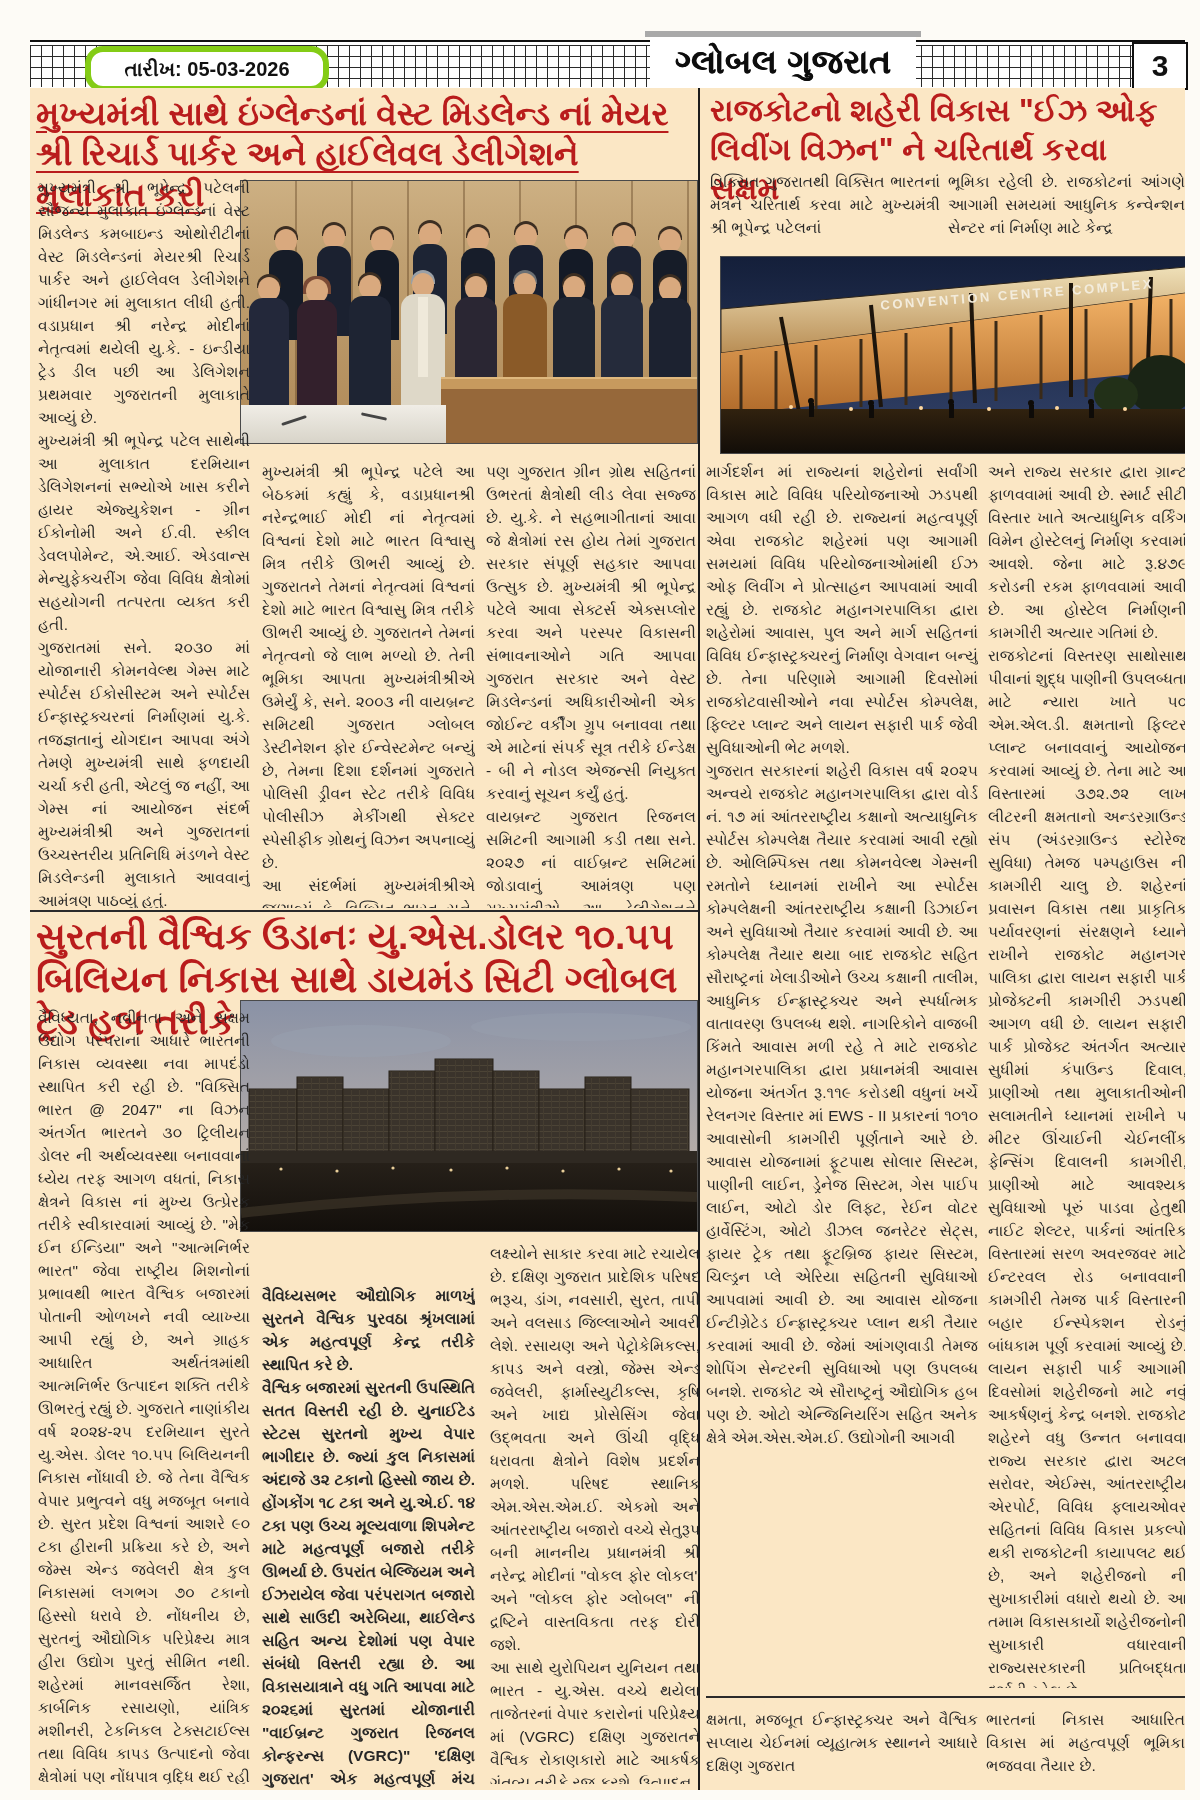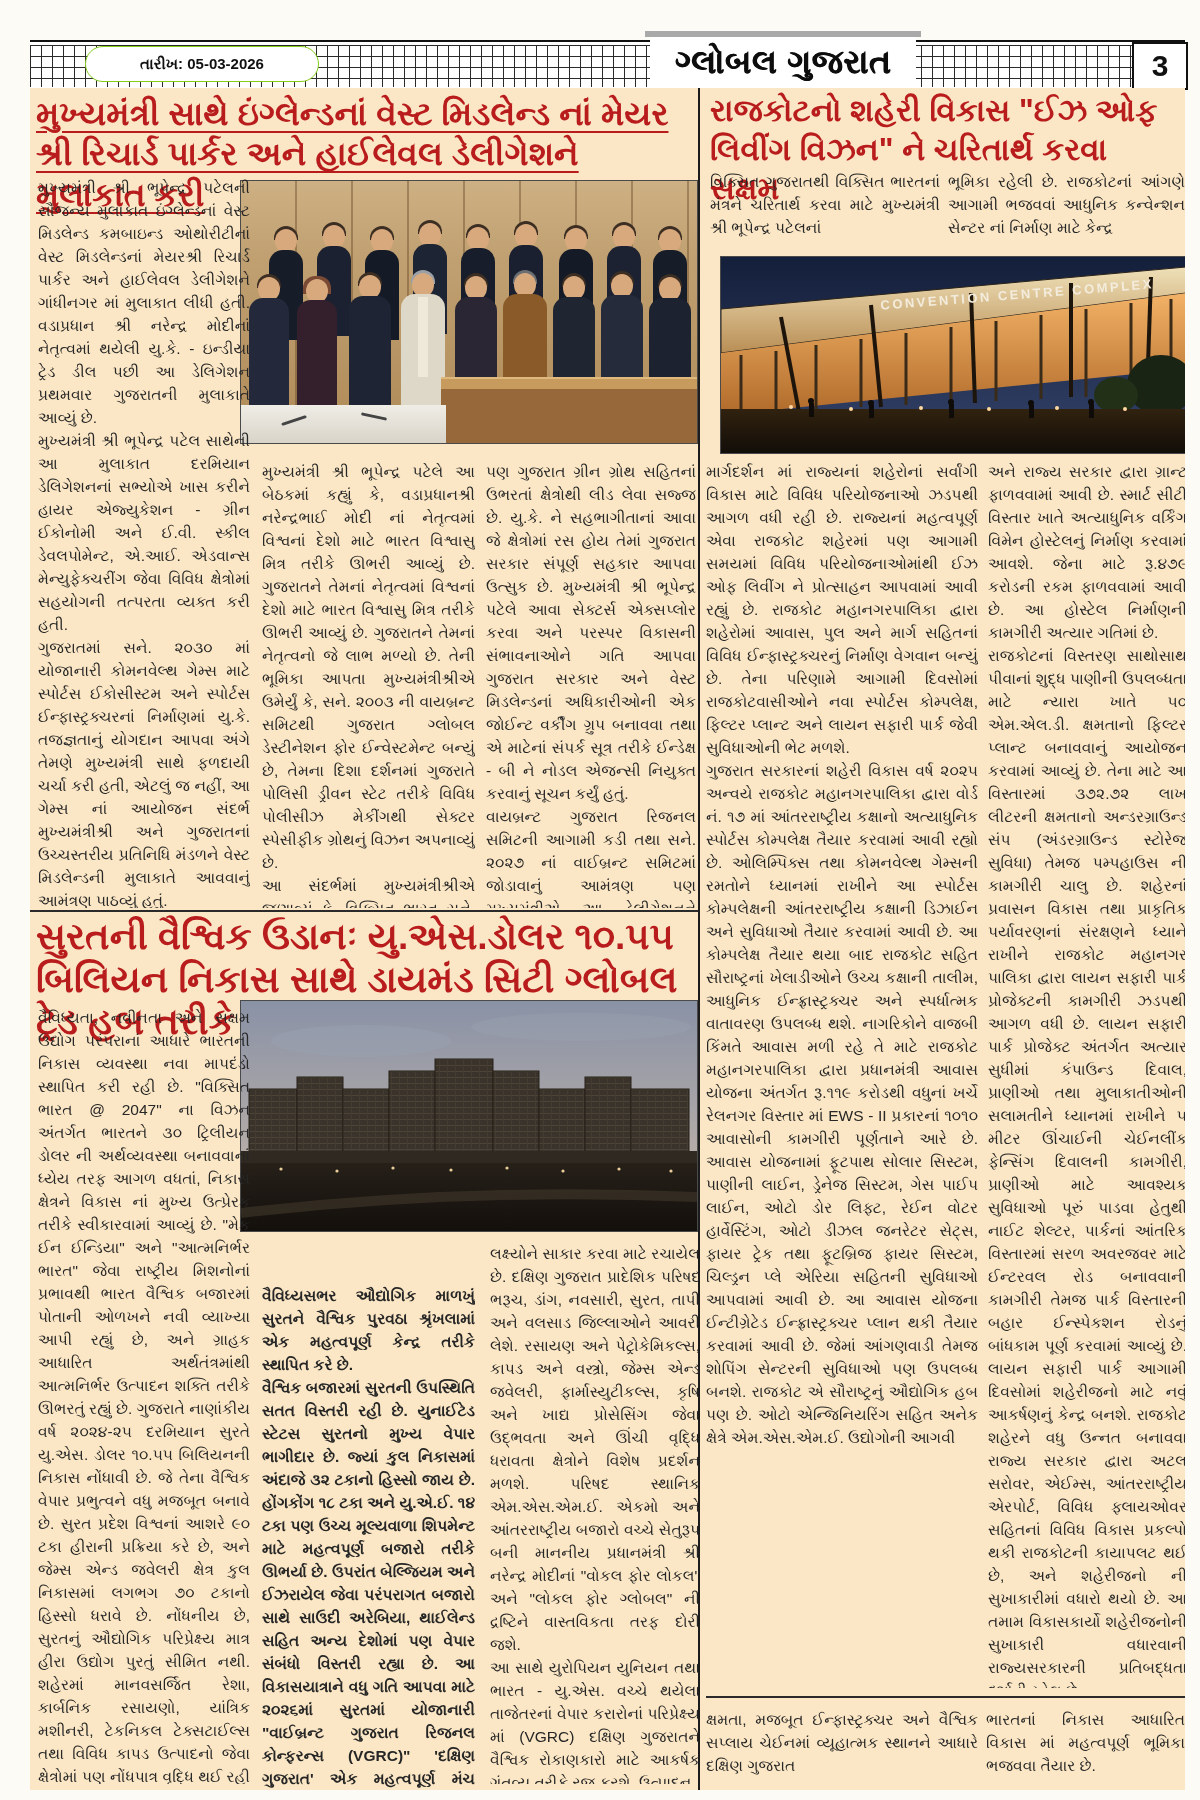--- a/index.html
+++ b/index.html
@@ -8,22 +8,22 @@
   .abs{position:absolute;}
 
   
   .header-band{left:30px;top:40px;width:1155px;height:48px;background:#fff;
     background-image:
       repeating-linear-gradient(0deg,#2a2a2a 0 1px,transparent 1px 11px),
       repeating-linear-gradient(90deg,#2a2a2a 0 1px,transparent 1px 11px);
     border-top:2px solid #111;border-bottom:2px solid #111;
     box-shadow:inset 0 3px 0 #fff, inset 0 -3px 0 #fff;}
   .date-badge{left:85px;top:46px;width:232px;height:34px;background:#fff;
-    border:1px solid #84cc16;border-radius:18px;display:flex;align-items:center;justify-content:center;
-    font-weight:bold;font-size:15px;color:#111;}
+    border:6px solid #84cc16;border-radius:18px;display:flex;align-items:center;justify-content:center;
+    font-weight:bold;font-size:20px;color:#111;}
   .masthead-topbar{left:645px;top:31px;width:276px;height:6px;background:#a9a9a9;}
   .masthead-box{left:650px;top:37px;width:266px;height:50px;background:#fff;
     display:flex;align-items:center;justify-content:center;}
   .masthead-title{font-size:33px;font-weight:800;color:#0d0d0d;letter-spacing:.5px;
     text-shadow:.6px 0 #0d0d0d;white-space:nowrap;}
   .pagenum-box{left:1132px;top:42px;width:52px;height:44px;background:#fff;border:2px solid #111;
     display:flex;align-items:center;justify-content:center;font-size:30px;font-weight:bold;color:#111;}
 
   
   .content{left:30px;top:88px;width:1155px;height:1702px;background:#fbe7c5;overflow:hidden;}
@@ -209,21 +209,21 @@
   <div class="abs bodycol c-a1-2">મુખ્યમંત્રી શ્રી ભૂપેન્દ્ર પટેલે આ બેઠકમાં કહ્યું કે, વડાપ્રધાનશ્રી નરેન્દ્રભાઈ મોદી નાં નેતૃત્વમાં વિશ્વનાં દેશો માટે ભારત વિશ્વાસુ મિત્ર તરીકે ઊભરી આવ્યું છે. ગુજરાતને તેમનાં નેતૃત્વમાં વિશ્વનાં દેશો માટે ભારત વિશ્વાસુ મિત્ર તરીકે ઊભરી આવ્યું છે. ગુજરાતને તેમનાં નેતૃત્વનો જે લાભ મળ્યો છે. તેની ભૂમિકા આપતા મુખ્યમંત્રીશ્રીએ ઉમેર્યું કે, સને. ૨૦૦૩ ની વાયબ્રન્ટ સમિટથી ગુજરાત ગ્લોબલ ડેસ્ટીનેશન ફોર ઈન્વેસ્ટમેન્ટ બન્યું છે, તેમના દિશા દર્શનમાં ગુજરાતે પોલિસી ડ્રીવન સ્ટેટ તરીકે વિવિધ પોલીસીઝ મેકીંગથી સેક્ટર સ્પેસીફીક ગ્રોથનું વિઝન અપનાવ્યું છે.
 આ સંદર્ભમાં મુખ્યમંત્રીશ્રીએ જણાવ્યું કે, વિક્સિત ભારત સને. ૨૦૪૭ નાં વડાપ્રધાનશ્રીનાં લક્ષ્યમાં</div>
   <div class="abs bodycol c-a1-3">પણ ગુજરાત ગ્રીન ગ્રોથ સહિતનાં ઉભરતાં ક્ષેત્રોથી લીડ લેવા સજ્જ છે. યુ.કે. ને સહભાગીતાનાં આવા જે ક્ષેત્રોમાં રસ હોય તેમાં ગુજરાત સરકાર સંપૂર્ણ સહકાર આપવા ઉત્સુક છે. મુખ્યમંત્રી શ્રી ભૂપેન્દ્ર પટેલે આવા સેક્ટર્સ એક્સપ્લોર કરવા અને પરસ્પર વિકાસની સંભાવનાઓને ગતિ આપવા ગુજરાત સરકાર અને વેસ્ટ મિડલેન્ડનાં અધિકારીઓની એક જોઈન્ટ વર્કીંગ ગ્રુપ બનાવવા તથા એ માટેનાં સંપર્ક સૂત્ર તરીકે ઈન્ડેક્ષ - બી ને નોડલ એજન્સી નિયુક્ત કરવાનું સૂચન કર્યું હતું.
 વાયબ્રન્ટ ગુજરાત રિજનલ સમિટની આગામી કડી તથા સને. ૨૦૨૭ નાં વાઈબ્રન્ટ સમિટમાં જોડાવાનું આમંત્રણ પણ મુખ્યમંત્રીએ આ ડેલીગેશનને જણાવ્યું હતું.</div>
 
   <div class="abs hrule rule-a1"></div>
 
   <div class="abs headline hl-rk">રાજકોટનો શહેરી વિકાસ "ઈઝ ઓફ લિવીંગ વિઝન" ને ચરિતાર્થ કરવા સક્ષમ</div>
 
   <div class="abs bodycol c-rk-il">વિક્સિત ગુજરાતથી વિક્સિત ભારતનાં મંત્રને ચરિતાર્થ કરવા માટે મુખ્યમંત્રી શ્રી ભૂપેન્દ્ર પટેલનાં</div>
-  <div class="abs bodycol c-rk-ir">ભૂમિકા રહેલી છે. રાજકોટનાં આંગણે આગામી ભજવવાં આધુનિક કન્વેન્શન સેન્ટર નાં નિર્માણ માટે કેન્દ્ર</div>
+  <div class="abs bodycol c-rk-ir">ભૂમિકા રહેલી છે. રાજકોટનાં આંગણે આગામી સમયમાં આધુનિક કન્વેન્શન સેન્ટર નાં નિર્માણ માટે કેન્દ્ર</div>
 
   <div class="abs photo ph-convention">
     <svg width="465" height="196" viewBox="0 0 465 196">
       <defs>
         <linearGradient id="sky" x1="0" y1="0" x2="0" y2="1">
           <stop offset="0" stop-color="#141f3a"></stop>
             <stop offset="1" stop-color="#33436a"></stop>
         </linearGradient>
         <linearGradient id="roof" x1="0" y1="0" x2="0" y2="1">
           <stop offset="0" stop-color="#efe0b8"></stop>

